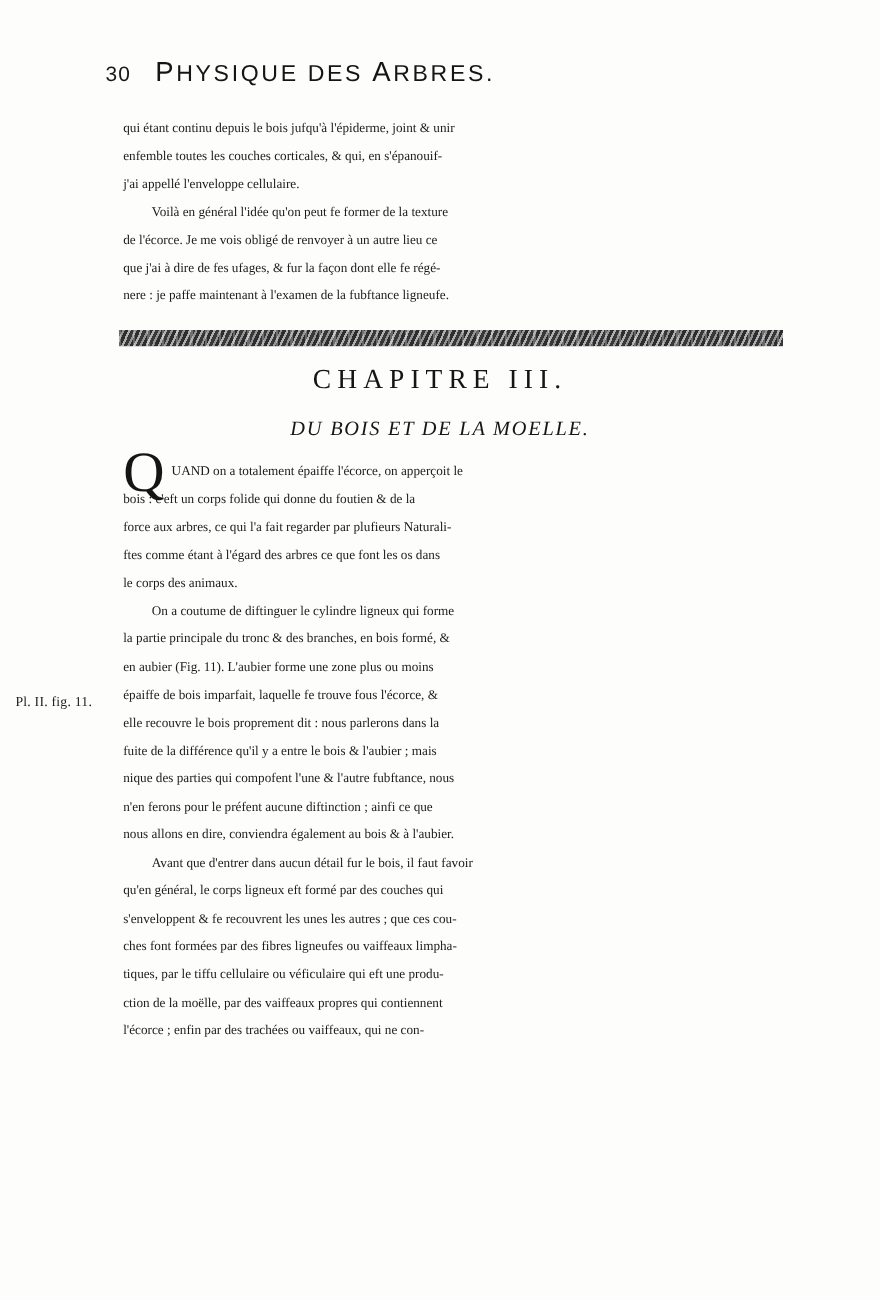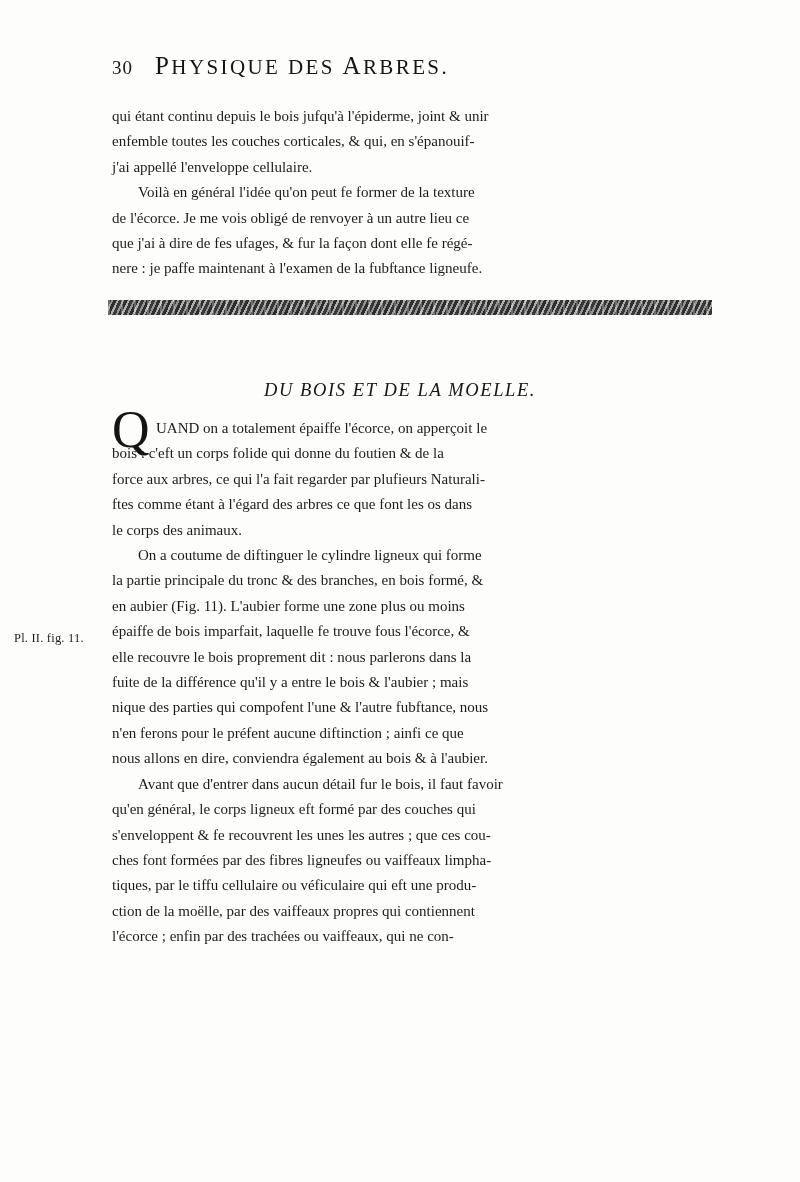--- a/index.html
+++ b/index.html
@@ -18,48 +18,48 @@
   .page {
     position: absolute;
     left: 0; top: 0;
     width: 800px;
     height: 1182px;
     background: #fdfdfc;
   }
   
   .running-head {
     position: absolute;
-    left: 112px;
+    left: 96px;
     top: 52px;
     width: 600px;
     display: flex;
     align-items: baseline;
     gap: 22px;
-    font-family: Liberation Serif, serif;
+    font-family: Liberation Sans, sans-serif;
   }
   .folio {
     font-size: 19px;
     letter-spacing: 1px;
     color: #171717;
   }
   .head-title {
     font-size: 21px;
     letter-spacing: 2.4px;
     color: #151515;
     font-variant: small-caps;
   }
   .head-title .cap {
     font-size: 25px;
   }
   
   .col {
     position: absolute;
     left: 112px;
     width: 596px;
-    font-size: 15px;
+    font-size: 12px;
     line-height: 25.4px;
     text-align: justify;
     color: #1b1b1b;
   }
   .para-top { top: 104px; }
   .para-top p { margin: 0; }
   .indent { text-indent: 26px; }
 
   
   .divider {
@@ -153,20 +153,21 @@
     <p>enfemble toutes les couches corticales, &amp; qui, en s'épanouif-</p>
     <p>j'ai appellé l'enveloppe cellulaire.</p>
     <p class="indent">Voilà en général l'idée qu'on peut fe former de la texture</p>
     <p>de l'écorce. Je me vois obligé de renvoyer à un autre lieu ce</p>
     <p>que j'ai à dire de fes ufages, &amp; fur la façon dont elle fe régé-</p>
     <p>nere : je paffe maintenant à l'examen de la fubftance ligneufe.</p>
   </div>
 
   <div class="divider"></div>
 
+  <div class="chapter-title">CHAPITRE III.</div>
   <div class="section-title">DU BOIS ET DE LA MOELLE.</div>
 
   <div class="dropcap">Q</div>
 
   <div class="col body-main">
     <p class="first-line">UAND on a totalement épaiffe l'écorce, on apperçoit le</p>
     <p>bois : c'eft un corps folide qui donne du foutien &amp; de la</p>
     <p>force aux arbres, ce qui l'a fait regarder par plufieurs Naturali-</p>
     <p>ftes comme étant à l'égard des arbres ce que font les os dans</p>
     <p>le corps des animaux.</p>

